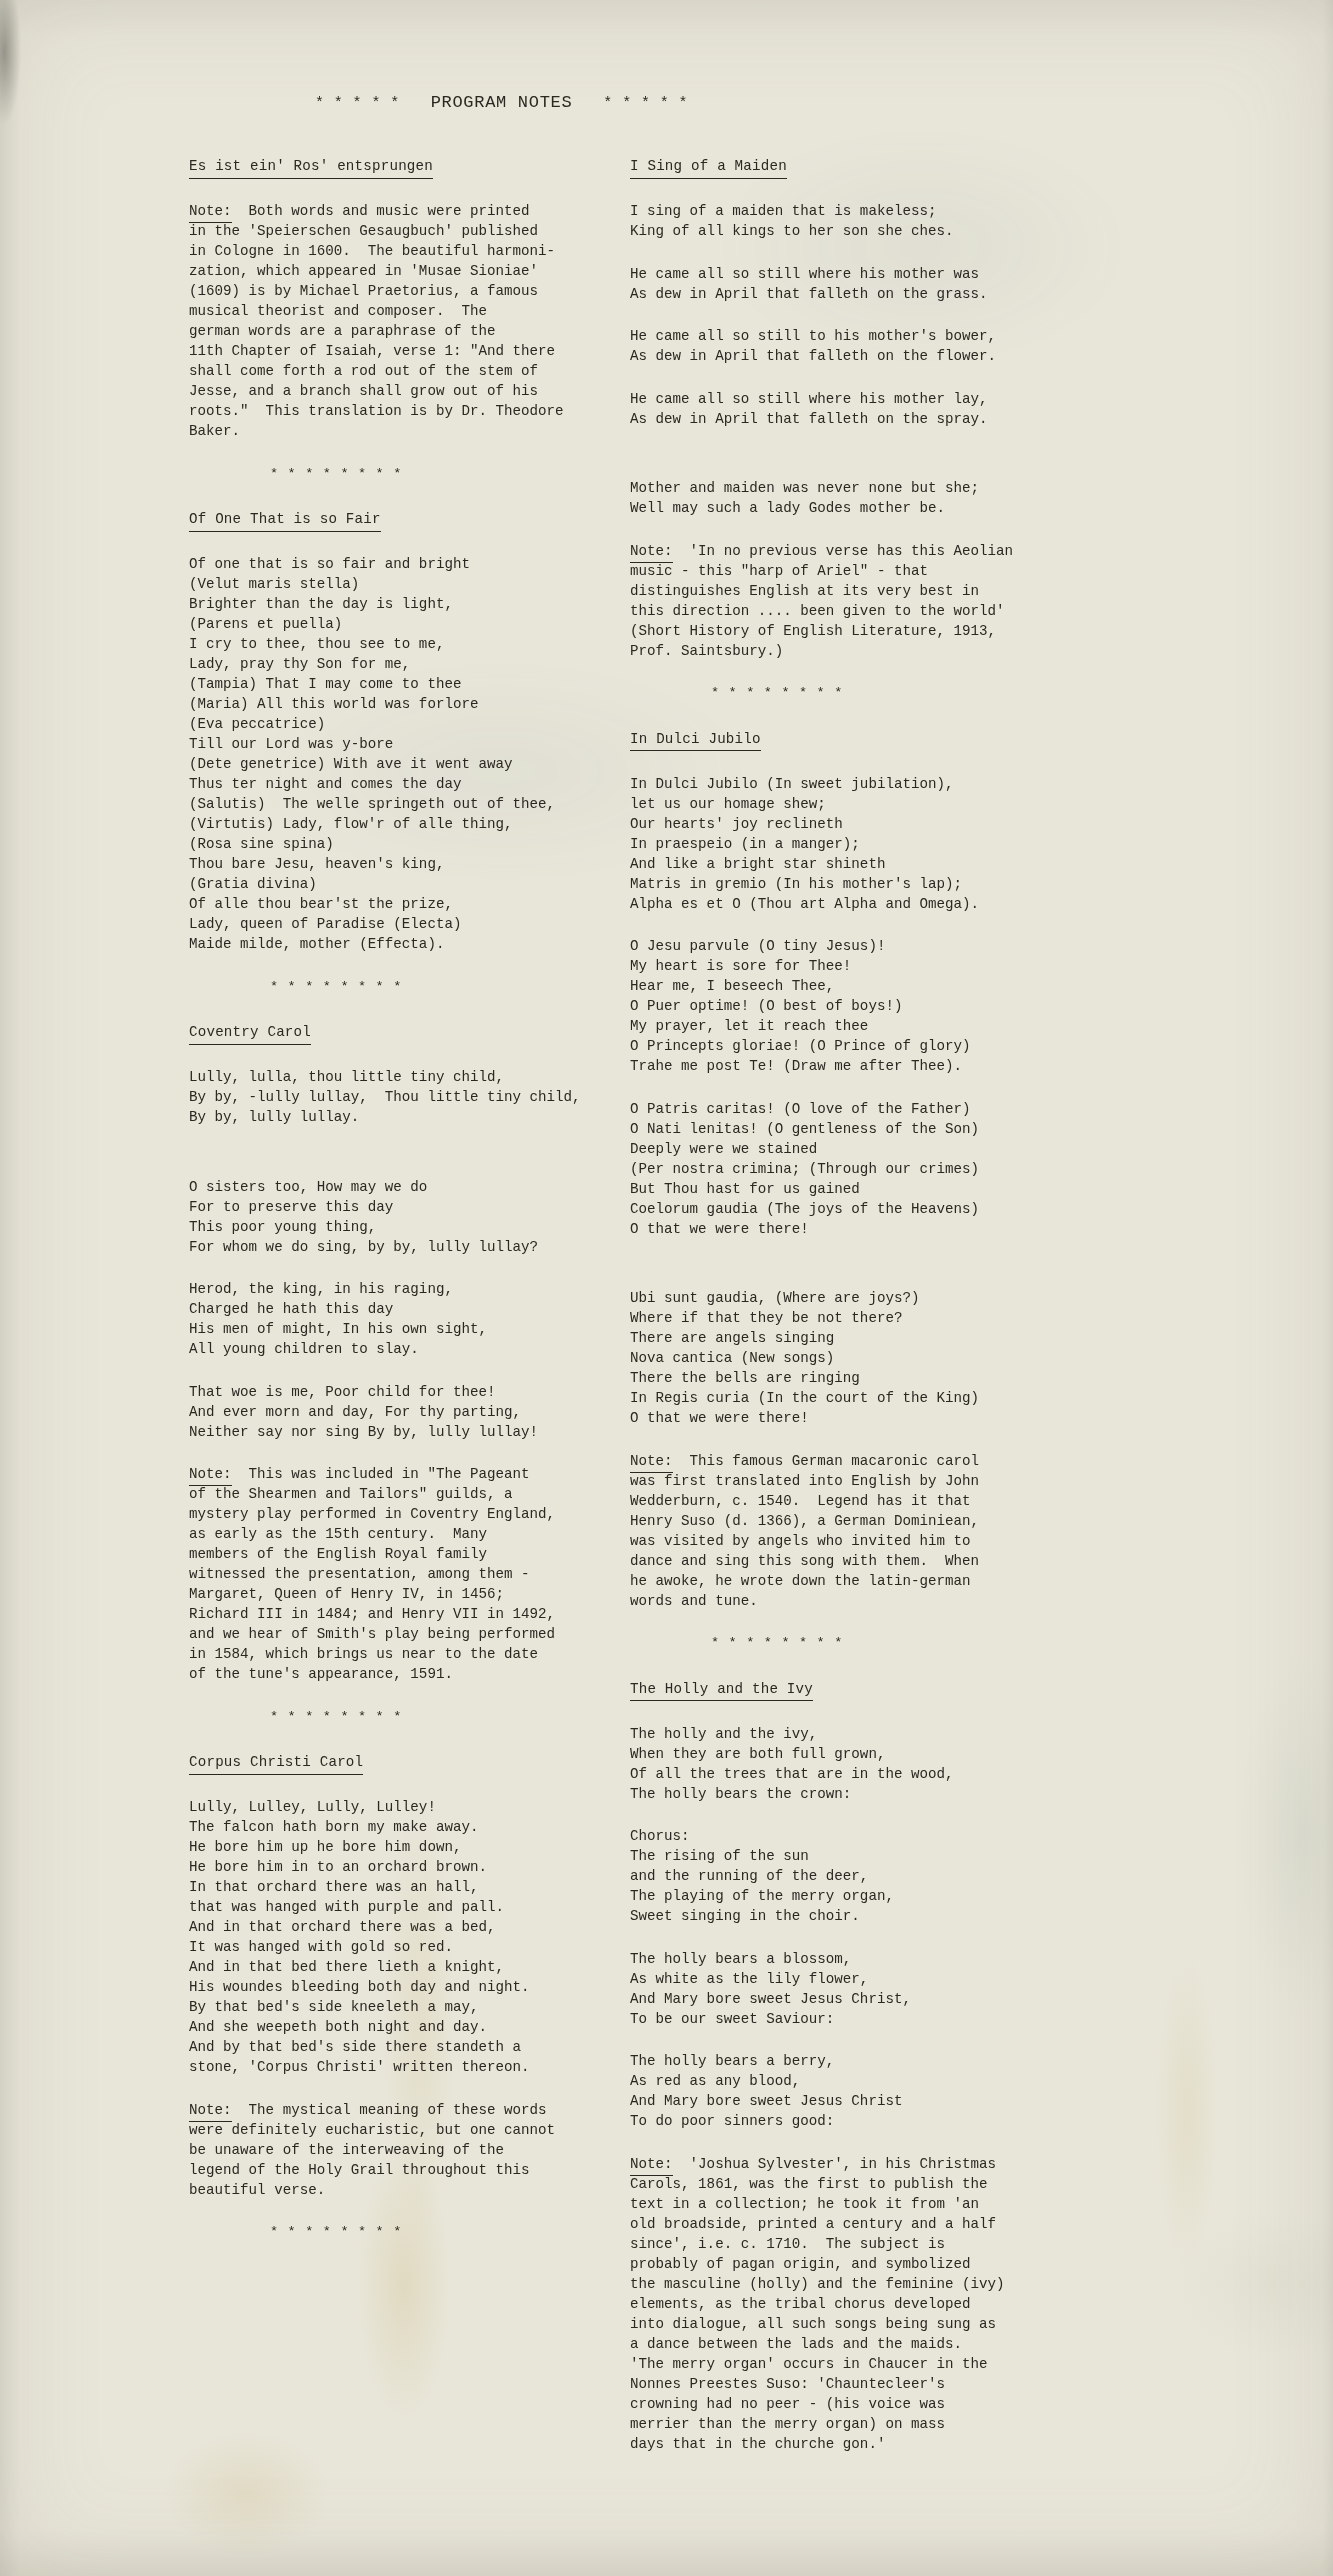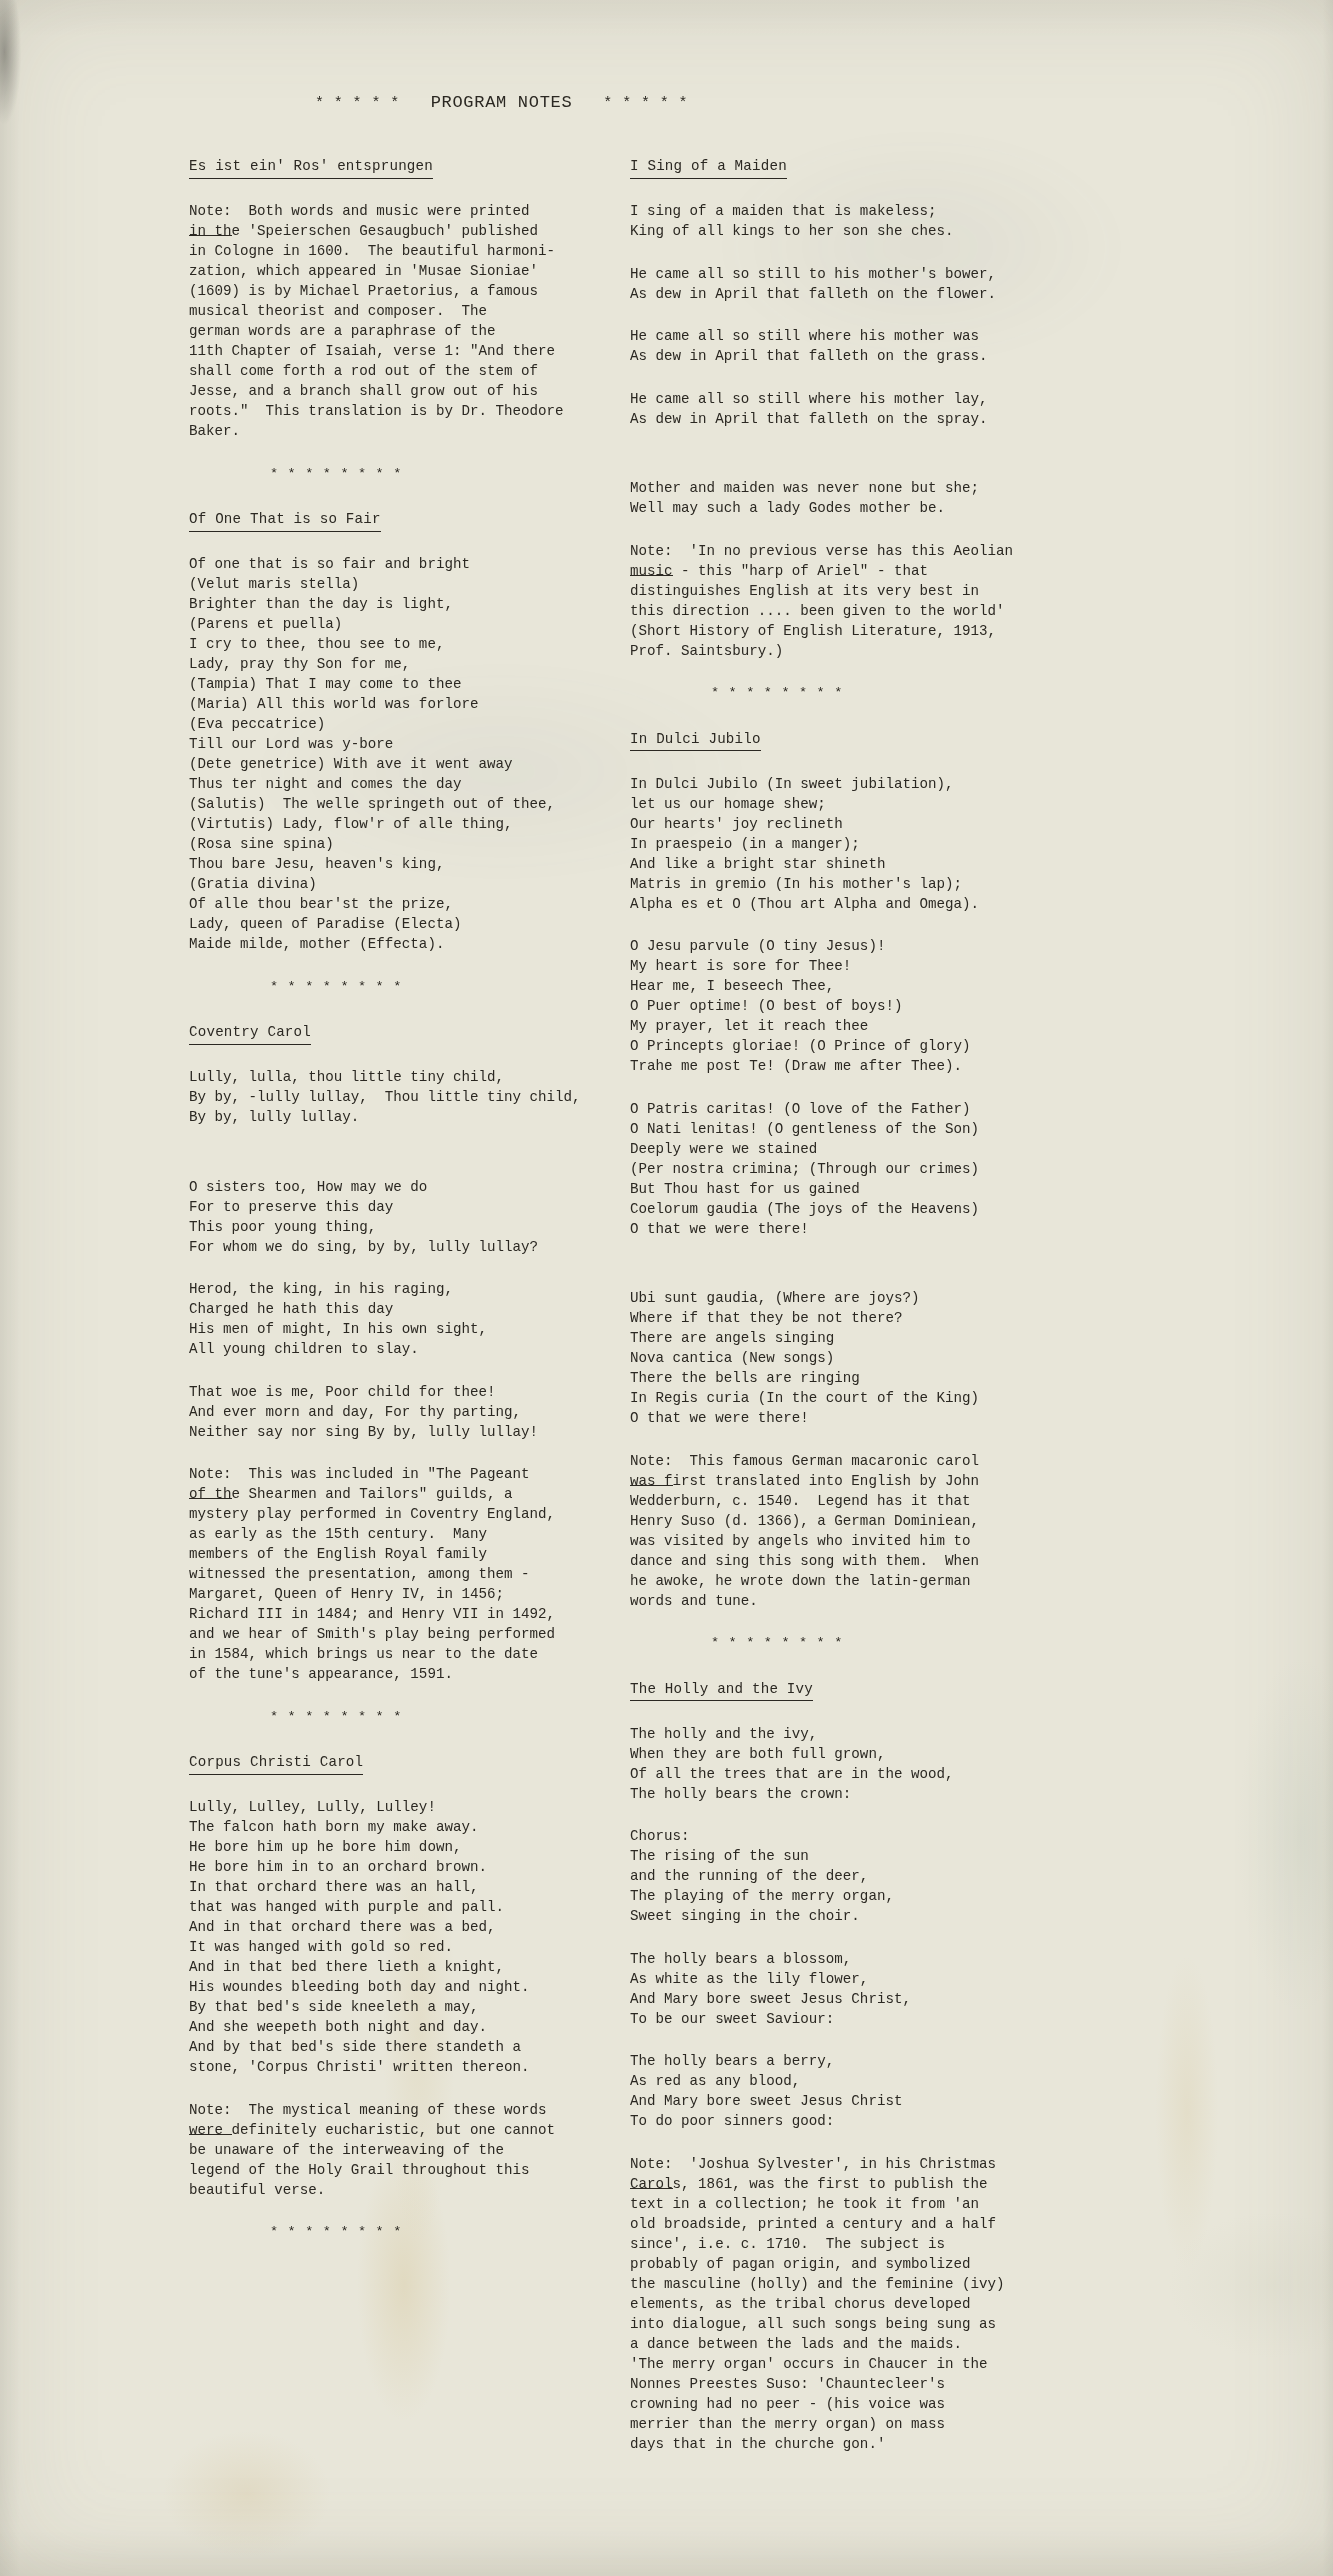--- a/index.html
+++ b/index.html
@@ -44,21 +44,21 @@
     font-size:14.2px;font-weight:normal;letter-spacing:0.2px;
     border-bottom:1.5px solid #2b2822;
     padding-bottom:1.5px;
     margin:0 0 22.5px 0;
   }
   .stanza{margin:0 0 22.5px 0;}
   .line{white-space:pre;min-height:20px;}
   .note{margin:4.5px 0 22.5px 0;}
   .note-label{
     border-bottom:1.5px solid #2b2822;
-    padding-bottom:16px;
+    padding-bottom:3px;
     margin-right:2ch;
   }
   .separator{
     padding-left:81px;
     margin:10.5px 0 25.5px 0;
     letter-spacing:0.7px;
     font-size:13.5px;
     white-space:pre;
   }
   .tall-gap{height:27px;}
@@ -190,26 +190,26 @@
       <div class="separator">* * * * * * * *</div>
     </section>
   <section class="column" id="col-right">
       <div class="song-section">
         <h2 class="song-title">I Sing of a Maiden</h2>
         <div class="stanza">
           <div class="line">I sing of a maiden that is makeless;</div>
           <div class="line">King of all kings to her son she ches.</div>
         </div>
         <div class="stanza">
+          <div class="line">He came all so still where his mother was</div>
+          <div class="line">As dew in April that falleth on the grass.</div>
+        </div>
+        <div class="stanza">
           <div class="line">He came all so still to his mother's bower,</div>
           <div class="line">As dew in April that falleth on the flower.</div>
-        </div>
-        <div class="stanza">
-          <div class="line">He came all so still where his mother was</div>
-          <div class="line">As dew in April that falleth on the grass.</div>
         </div>
         <div class="stanza">
           <div class="line">He came all so still where his mother lay,</div>
           <div class="line">As dew in April that falleth on the spray.</div>
         </div>
         <div class="tall-gap"></div>
         <div class="stanza">
           <div class="line">Mother and maiden was never none but she;</div>
           <div class="line">Well may such a lady Godes mother be.</div>
         </div>

